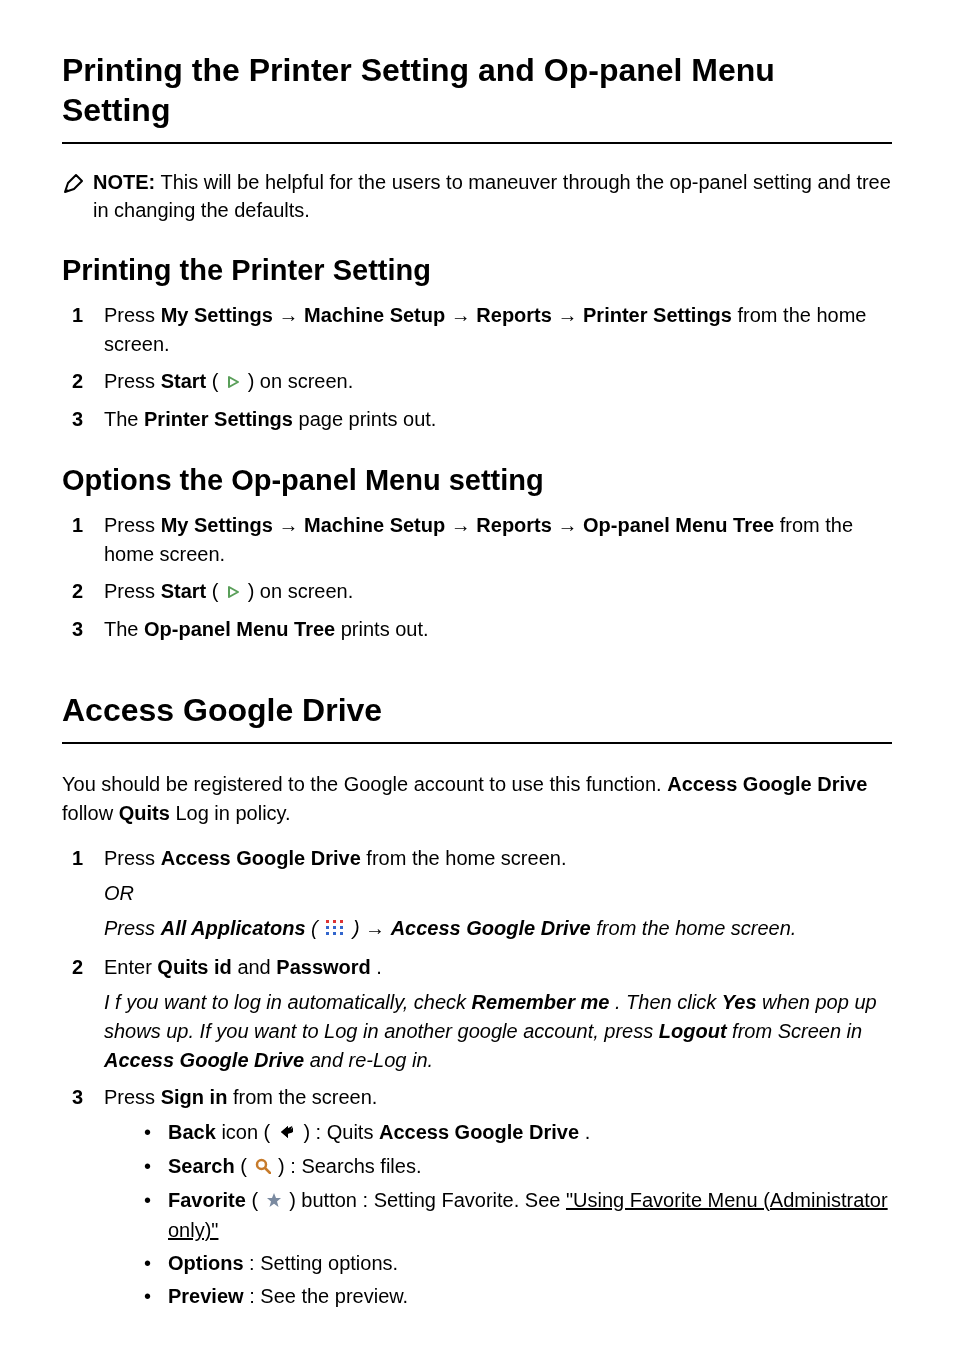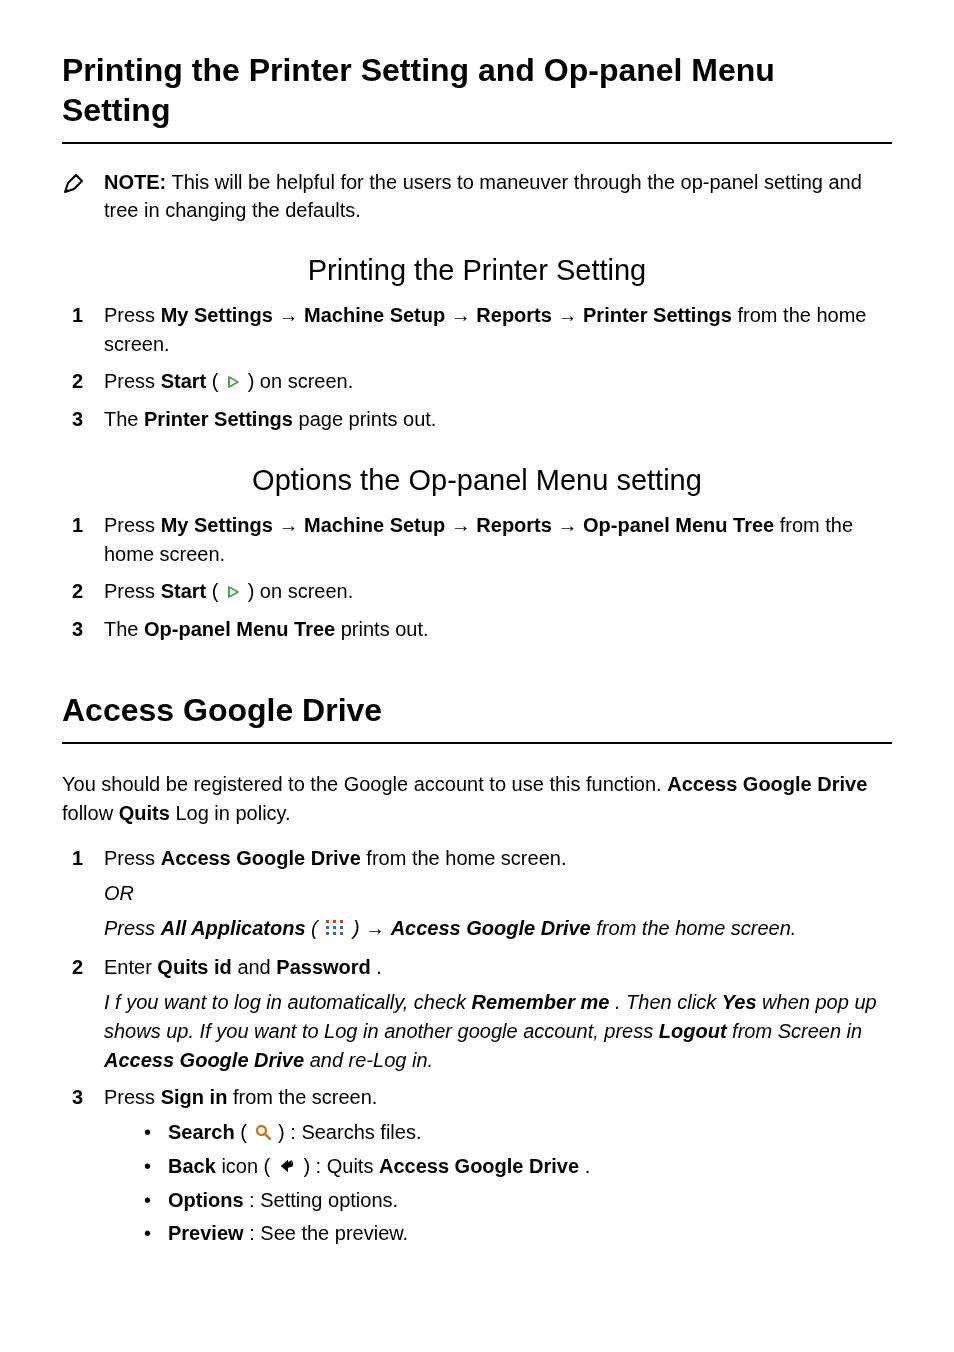--- a/index.html
+++ b/index.html
@@ -21,36 +21,35 @@
     padding-bottom: 0;
   }
   .hr-thick {
     border: none;
     border-top: 2px solid #000;
     margin: 12px 0 24px 0;
   }
   .note-block {
     display: flex;
     align-items: flex-start;
-    gap: 18px;
+    gap: 7px;
     margin-bottom: 25px;
   }
   .note-icon {
     flex: 0 0 auto;
     margin-top: 3px;
   }
   .note-text {
     font-size: 20px;
     line-height: 1.4;
   }
   h2.sub-heading {
     font-size: 29px;
-    font-weight: normal;
+    font-weight: bold;
     margin: 30px 0 14px 0;
-    text-align: center;
   }
   ol.steps {
     list-style: none;
     padding: 0;
     margin: 0 0 20px 0;
     counter-reset: step;
   }
   ol.steps > li {
     counter-increment: step;
     font-size: 20px;
@@ -250,45 +249,56 @@
         <span class="b">Access Google Drive</span>
         <span> and re-Log in.</span>
       </div>
     </li>
     <li>
       <span>Press </span>
       <span class="b">Sign in</span>
       <span> from the screen.</span>
       <ul class="bullets">
         <li>
-          <span class="b">Search</span>
-          <span> ( </span>
-          <span class="inline-icon">
-            <svg width="16" height="16" viewBox="0 0 16 16">
-                <circle cx="6.5" cy="6.5" r="4.5" fill="none" stroke="#c77b2b" stroke-width="2.5"></circle>
-                <line x1="10" y1="10" x2="15" y2="15" stroke="#c77b2b" stroke-width="2.5" stroke-linecap="round"></line>
-              </svg>
-          </span>
-          <span> ) : Searchs files.</span>
-        </li>
-        <li>
           <span class="b">Back</span>
           <span> icon (</span>
           <span class="inline-icon">
             <svg width="18" height="16" viewBox="0 0 18 16">
                 <path d="M10 2 L3 8 L10 14 M3 8 C 8 8 14 8 14 2" fill="#000" stroke="#000" stroke-width="0"></path>
                 <path d="M10 2 L3 8 L10 14 Z" fill="#000"></path>
                 <path d="M7 6 C 12 6 15 6 15 1 L15 8 C 15 8 12 10 7 10 Z" fill="#000"></path>
               </svg>
           </span>
           <span>) : Quits </span>
           <span class="b">Access Google Drive</span>
           <span>.</span>
         </li>
         <li>
+          <span class="b">Search</span>
+          <span> ( </span>
+          <span class="inline-icon">
+            <svg width="16" height="16" viewBox="0 0 16 16">
+                <circle cx="6.5" cy="6.5" r="4.5" fill="none" stroke="#c77b2b" stroke-width="2.5"></circle>
+                <line x1="10" y1="10" x2="15" y2="15" stroke="#c77b2b" stroke-width="2.5" stroke-linecap="round"></line>
+              </svg>
+          </span>
+          <span> ) : Searchs files.</span>
+        </li>
+        <li>
+          <span class="b">Favorite</span>
+          <span> ( </span>
+          <span class="inline-icon">
+            <svg width="16" height="16" viewBox="0 0 16 16">
+                <polygon points="8,1 10,6 15,6 11,9.5 12.5,15 8,11.8 3.5,15 5,9.5 1,6 6,6" fill="#7a8aa0"></polygon>
+              </svg>
+          </span>
+          <span>) button : Setting Favorite. See </span>
+          <span class="link">"Using Favorite Menu (Administrator only)"</span>
+        </li>
+        <li>
           <span class="b">Options</span>
           <span> : Setting options.</span>
         </li>
         <li>
           <span class="b">Preview</span>
           <span> : See the preview.</span>
         </li>
       </ul>
     </li>
   </ol>

